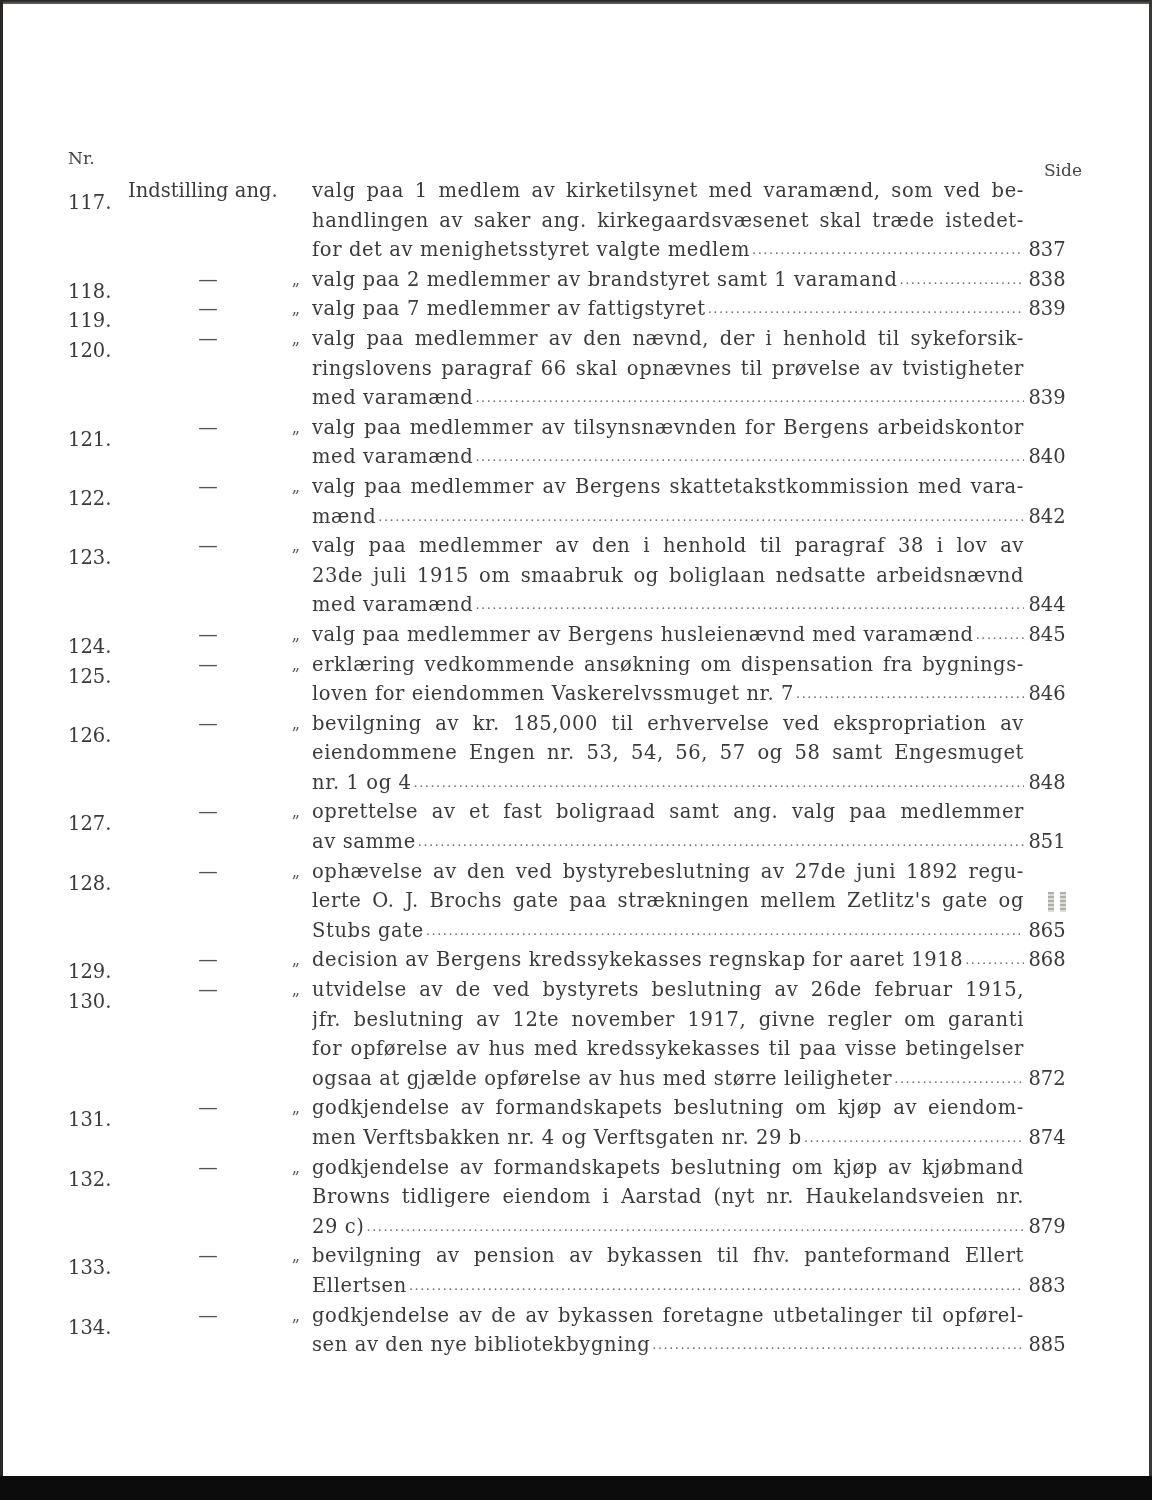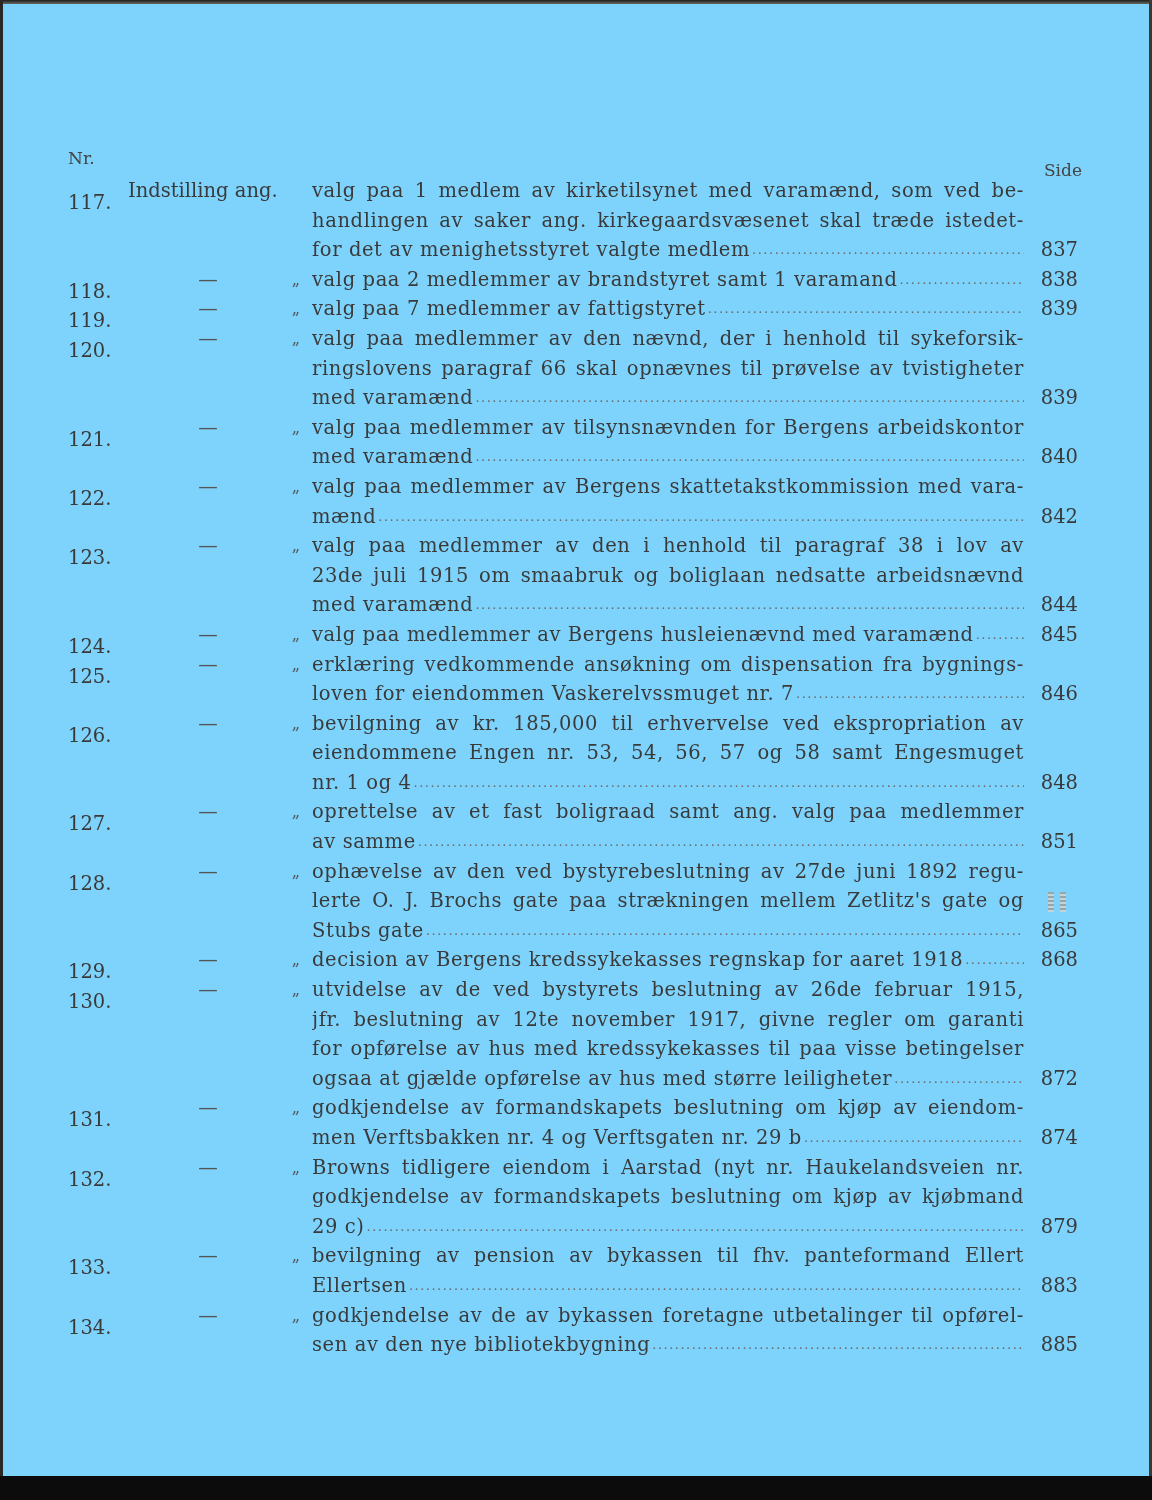--- a/index.html
+++ b/index.html
@@ -12,21 +12,21 @@
       position: relative;
       overflow: hidden;
       background: #f4efe5;
       font-family: "DejaVu Serif", "Liberation Serif", serif;
       color: #3a3a3a;
     }
     .page {
       position: absolute;
       left: 0; top: 0;
       width: 1152px; height: 1500px;
-      background: #7dd3fc;
+      background: #ffffff;
     }
     .edge-top {
       position: absolute; left: 0; top: 0; width: 1152px; height: 4px;
       background: linear-gradient(#1e1e1e, #6a6660);
     }
     .edge-left {
       position: absolute; left: 0; top: 0; width: 3px; height: 1500px;
       background: #2a2826;
     }
     .edge-right {
@@ -102,24 +102,24 @@
       flex: 1 1 auto;
       overflow: hidden;
       white-space: nowrap;
       letter-spacing: 1.5px;
       color: #6a6a6a;
       font-size: 13px;
       margin-left: 2px;
     }
     .entry .page-no {
       position: absolute;
-      right: 4px;
+      right: 10px;
       bottom: 0;
       width: 50px;
-      text-align: right;
+      text-align: center;
       line-height: 29.6px;
     }
     .stamp {
       position: absolute;
       left: 1046px; top: 892px;
       width: 22px; height: 20px;
     }
     .stamp span {
       position: absolute; top: 0; width: 6px; height: 20px;
       background: repeating-linear-gradient(#9a9a9a 0 2px, #d8d4cc 2px 4px);
@@ -336,22 +336,22 @@
             <span class="dots">................................................................................................................................................................................................................</span>
           </span>
         </div>
         <span class="page-no">874</span>
       </div>
       <div class="entry">
         <span class="num">132.</span>
         <span class="dash">—</span>
         <span class="ditto">„</span>
         <div class="body">
+          <span class="line">godkjendelse av formandskapets beslutning om kjøp av kjøbmand</span>
           <span class="line">Browns tidligere eiendom i Aarstad (nyt nr. Haukelandsveien nr.</span>
-          <span class="line">godkjendelse av formandskapets beslutning om kjøp av kjøbmand</span>
           <span class="line last">
             <span class="last-text">29 c)</span>
             <span class="dots">................................................................................................................................................................................................................</span>
           </span>
         </div>
         <span class="page-no">879</span>
       </div>
       <div class="entry">
         <span class="num">133.</span>
         <span class="dash">—</span>

